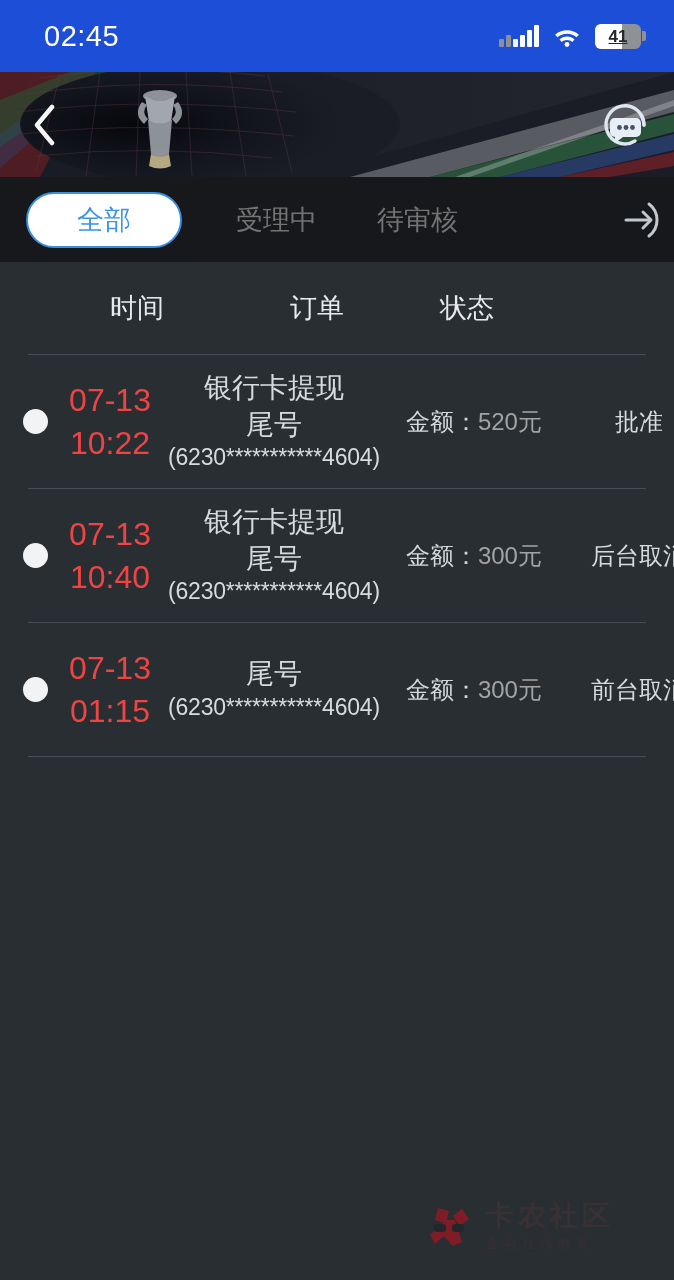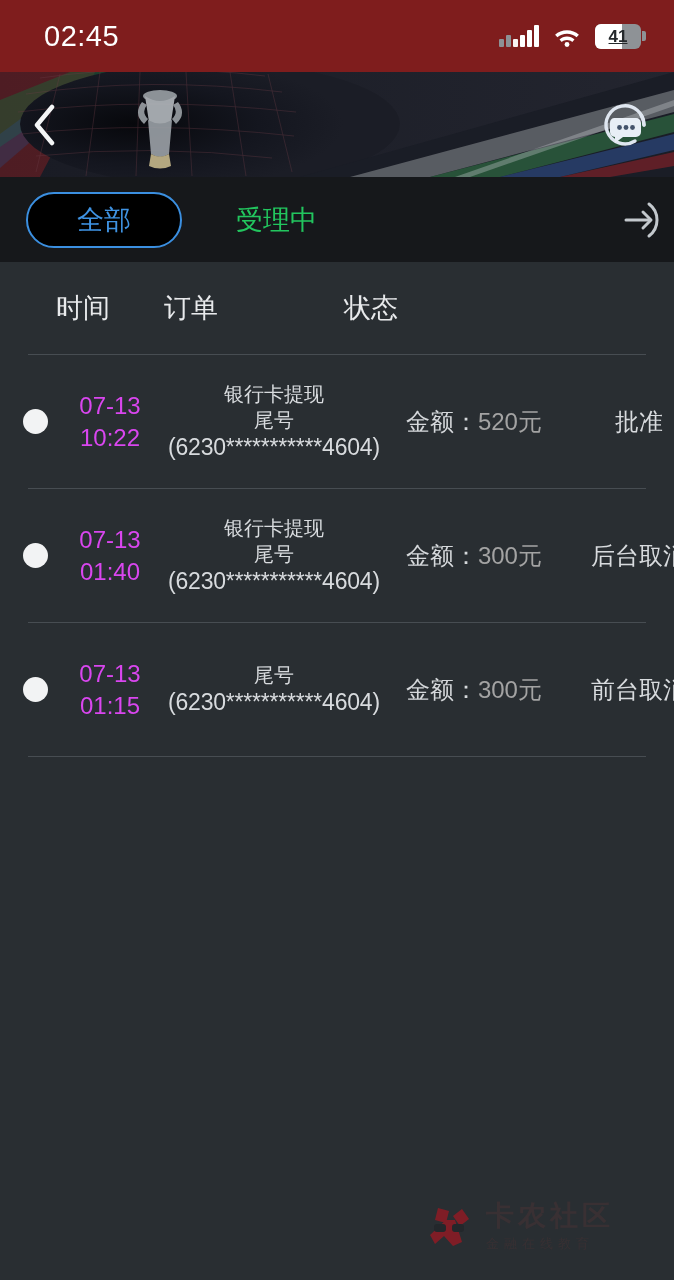--- a/index.html
+++ b/index.html
@@ -6,21 +6,21 @@
   html, body {
     width:674px; height:1280px;
     background:#292e32;
     font-family:"Liberation Sans","DejaVu Sans",sans-serif;
     overflow:hidden;
   }
   .phone { position:relative; width:674px; height:1280px; background:#292e32; }
 
   
   .statusbar {
-    height:72px; background:#7f1d1d;
+    height:72px; background:#1d4ed8;
     display:flex; align-items:center; justify-content:space-between;
     padding:0 28px 0 44px;
   }
   .status-time { color:#ffffff; font-size:29px; letter-spacing:0.5px; }
   .status-right { display:flex; align-items:center; gap:14px; }
   .sig { display:flex; align-items:flex-end; gap:2px; height:22px; }
   .sig i { display:block; width:5px; background:#ffffff; border-radius:1px; }
   .sig i:nth-child(1){ height:8px; opacity:.95 }
   .sig i:nth-child(2){ height:12px; }
   .sig i:nth-child(3){ height:17px; }
@@ -57,64 +57,64 @@
     width:54px; height:54px; z-index:5; cursor:pointer;
   }
 
   
   .tabbar {
     height:85px; background:#16181b;
     display:flex; align-items:center; padding-left:26px;
     position:relative; overflow:hidden;
   }
   .tab {
-    font-size:27px; color:#22c55e; white-space:nowrap;
+    font-size:27px; color:#737373; white-space:nowrap;
     padding:0 10px; cursor:pointer;
   }
   .tab.active {
     color:#3f93e3; border:2px solid #3b8fe0; border-radius:28px;
     width:156px; height:56px; display:flex; align-items:center; justify-content:center;
-    padding:0; background:#000000;
+    padding:0; background:#ffffff;
   }
   .tab-gap { width:44px; }
   .tab-gap-s { width:40px; }
   .tab-arrow {
     position:absolute; right:10px; top:50%; transform:translateY(-50%);
     width:46px; height:46px; display:flex; align-items:center; justify-content:center;
     cursor:pointer;
   }
 
   
   .content { background:#292e32; height:calc(1280px - 72px - 105px - 85px); position:relative; }
   .thead {
     display:flex; align-items:center; height:92px;
     font-size:27px; color:#e8eaec;
   }
-  .th { text-align:left; }
+  .th { text-align:right; }
   .col-dot   { width:56px; flex:0 0 56px; }
   .col-time  { width:108px; flex:0 0 108px; }
   .col-name  { flex:1 1 auto; }
   .col-amt   { width:180px; flex:0 0 180px; }
   .col-stat  { width:150px; flex:0 0 150px; }
   .hr { height:1px; background:#474d52; margin:0 28px; }
 
   .row {
     display:flex; align-items:center; min-height:133px; padding:6px 0;
   }
   .dot-wrap { width:56px; flex:0 0 56px; display:flex; justify-content:center; align-items:center; padding-left:14px;}
   .dot { width:25px; height:25px; border-radius:50%; background:#f2f3f4; }
   .cell-time {
     width:108px; flex:0 0 108px; text-align:center;
-    font-size:24px; color:#d946ef; line-height:1.33;
+    font-size:32px; color:#ef4444; line-height:1.33;
   }
   .cell-name {
     flex:1 1 auto; text-align:center; font-size:23px; color:#d8dbde; line-height:1.3;
     padding:0 4px;
   }
-  .cell-name .nm { font-size:20px; }
+  .cell-name .nm { font-size:28px; }
   .cell-name .card { font-size:23px; letter-spacing:-0.2px; }
   .cell-amt {
     width:180px; flex:0 0 180px; text-align:center; font-size:24px; color:#d5d8db;
     white-space:nowrap;
   }
   .cell-amt .val { color:#a3a3a3; }
   .cell-stat {
     width:150px; flex:0 0 150px; text-align:center; font-size:24px; color:#d8dbde;
     white-space:nowrap;
   }
@@ -236,20 +236,21 @@
         <circle cx="34.5" cy="29.5" r="2.4" fill="#44536b"></circle>
       </svg>
     </div>
   </div>
 
   <div class="tabbar">
     <div class="tab active">全部</div>
     <div class="tab-gap"></div>
     <div class="tab">受理中</div>
     <div class="tab-gap-s"></div>
+    <div class="tab">待审核</div>
     <div class="tab-gap-s"></div>
     <div class="tab-arrow">
       <svg width="46" height="46" viewBox="0 0 46 46">
         <path d="M8 23 h24" stroke="#c3c8cd" stroke-width="3" fill="none" stroke-linecap="round"></path>
         <path d="M25 15 l8 8 l-8 8" stroke="#c3c8cd" stroke-width="3" fill="none" stroke-linecap="round" stroke-linejoin="round"></path>
         <path d="M31 7 a20 20 0 0 1 0 32" stroke="#c3c8cd" stroke-width="3" fill="none" stroke-linecap="round"></path>
       </svg>
     </div>
   </div>
 
@@ -282,21 +283,21 @@
       <div class="cell-stat">批准</div>
     </div>
     <div class="hr"></div>
 
     <div class="row">
       <div class="dot-wrap">
           <div class="dot"></div>
         </div>
       <div class="cell-time">
         <div>07-13</div>
-        <div>01:40</div>
+        <div>10:40</div>
       </div>
       <div class="cell-name">
         <div class="nm">银行卡提现</div>
         <div class="nm">尾号</div>
         <div class="card">(6230***********4604)</div>
       </div>
       <div class="cell-amt">
         <span>金额：</span><span class="val">300元</span>
       </div>
       <div class="cell-stat">后台取消</div>

